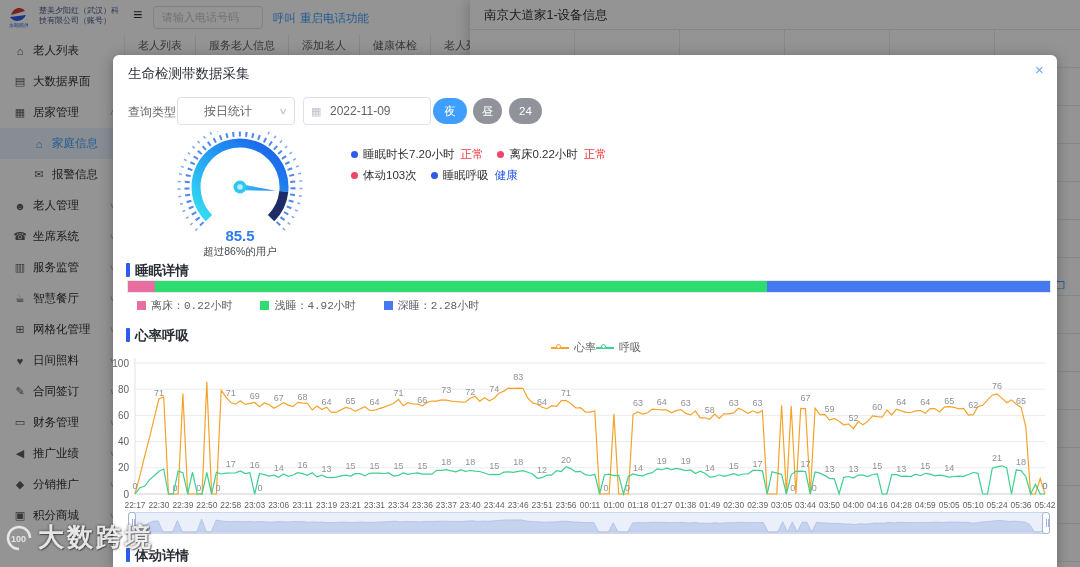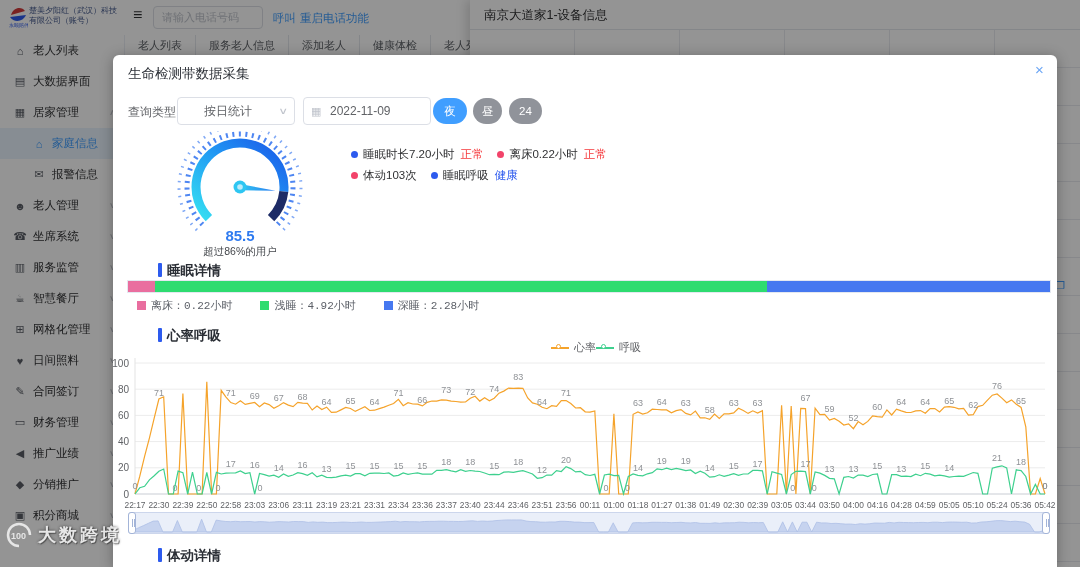--- a/index.html
+++ b/index.html
@@ -1,21 +1,21 @@
 <!DOCTYPE html>
 <html><head>
 <meta charset="utf-8">
 <style>
   * { margin:0; padding:0; box-sizing:border-box; }
   body { font-family:"Liberation Sans","DejaVu Sans",sans-serif; background:#222; }
   .app { position:relative; width:1080px; height:567px; background:#fff; overflow:hidden; }
 
   
   .topbar { position:absolute; left:0; top:0; width:1080px; height:35px; background:#fff; }
-  .logo-wrap { position:absolute; left:8px; top:3px; width:115px; display:flex; gap:1px; }
+  .logo-wrap { position:absolute; left:8px; top:3px; width:115px; display:flex; gap:11px; }
   .logo-mark { width:20px; height:26px; flex:0 0 20px; }
   .logo-text { font-size:8px; line-height:10px; color:#44598c; padding-top:3px; }
   .hamburger { position:absolute; left:133px; top:6px; font-size:16px; color:#303133; cursor:pointer; }
   .phone-input { position:absolute; left:153px; top:6px; width:110px; height:23px; border:1px solid #dcdfe6; border-radius:4px; font-size:11px; color:#c0c4cc; line-height:21px; padding-left:8px; background:#fff; }
   .top-link { position:absolute; top:11px; font-size:11.5px; color:#409EFF; cursor:pointer; text-decoration:none; }
   .link-call { left:273px; }
   .link-restart { left:300px; }
 
   .tabsbar { position:absolute; left:125px; top:35px; width:955px; height:22px; background:#fff; border-bottom:1px solid #e4e7ed; display:flex; }
   .tab { height:22px; padding:0 13px; font-size:11px; color:#5f6368; line-height:21px; border-right:1px solid #e4e7ed; white-space:nowrap; cursor:pointer; }
@@ -57,21 +57,21 @@
 
   .gauge-wrap { position:absolute; left:47px; top:76px; width:160px; height:132px; }
   .gauge-value { position:absolute; left:0; top:96px; width:160px; text-align:center; font-size:15px; font-weight:bold; color:#2f7bf0; }
   .gauge-cap { position:absolute; left:0; top:114px; width:160px; text-align:center; font-size:10.5px; color:#45484d; }
 
   .summary { position:absolute; left:238px; top:92px; width:320px; display:flex; flex-wrap:wrap; row-gap:6px; }
   .sum-item { display:flex; align-items:center; margin-right:14px; font-size:11.5px; color:#303133; white-space:nowrap; }
   .sum-dot { width:7px; height:7px; border-radius:50%; margin-right:5px; }
   .sum-status { margin-left:6px; }
 
-  .sec-title { position:absolute; font-size:13.5px; font-weight:bold; color:#2b2f36; padding-left:9px;margin-left:32px; }
+  .sec-title { position:absolute; font-size:13.5px; font-weight:bold; color:#2b2f36; padding-left:9px; }
   .sec-title:before { content:""; position:absolute; left:0; top:1px; width:4px; height:14px; background:#2d5bee; border-radius:1px; }
   .t-sleep { left:13px; top:207px; }
   .t-hr { left:13px; top:272px;font-family:Liberation Serif, serif; }
   .t-motion { left:13px; top:492px; }
 
   .sleep-bar { position:absolute; left:15px; top:226px; width:922px; height:11px; display:flex; box-shadow:0 0 0 1px #e4e8f0; }
   .sleep-seg { height:11px; }
   .sleep-legend { position:absolute; left:24px; top:243px; display:flex; gap:28px;font-family:Liberation Mono, monospace; }
   .sl-item { display:flex; align-items:center; font-size:11px; color:#5a5e66; }
   .sl-sq { width:9px; height:9px; margin-right:5px; }
@@ -82,21 +82,21 @@
   .hl-mark i { position:absolute; left:5px; top:-3px; width:5px; height:5px; border-radius:50%; border:1.5px solid; background:#fff; }
 
   .hr-chart { position:absolute; left:0; top:298px; }
 
   .datazoom { position:absolute; left:15px; top:457px; width:922px; height:22px; background:#eaeff9; border:1px solid #ccd6ec; border-radius:3px; }
   .dz-handle { position:absolute; top:-1px; width:8px; height:22px; background:#fff; border:1px solid #a3b4d8; border-radius:3px; }
   .dz-handle:after { content:""; position:absolute; left:2.5px; top:6px; width:1px; height:8px; background:#a3b4d8; box-shadow:2px 0 0 #a3b4d8; }
   .dz-left { left:-1px; } .dz-right { right:-1px; }
 
   .watermark { position:absolute; left:4px; top:520px; z-index:30; display:flex; align-items:center; gap:4px; opacity:.92; }
-  .wm-text { font-size:18px; font-weight:bold; letter-spacing:3px; color:#ededed; text-shadow:0 0 3px rgba(40,40,40,.9), 1px 1px 0 rgba(40,40,40,.5); }
+  .wm-text { font-size:26px; font-weight:bold; letter-spacing:3px; color:#ededed; text-shadow:0 0 3px rgba(40,40,40,.9), 1px 1px 0 rgba(40,40,40,.5); }
 </style>
 </head>
 <body>
 
 <div class="app">
 
   <div class="topbar">
     <div class="logo-wrap">
       <svg class="logo-mark" viewBox="0 0 20 26">
         <path d="M3,12 C5,4 14,3 17,8 L10,10 Z" fill="#d23c3c"></path>

